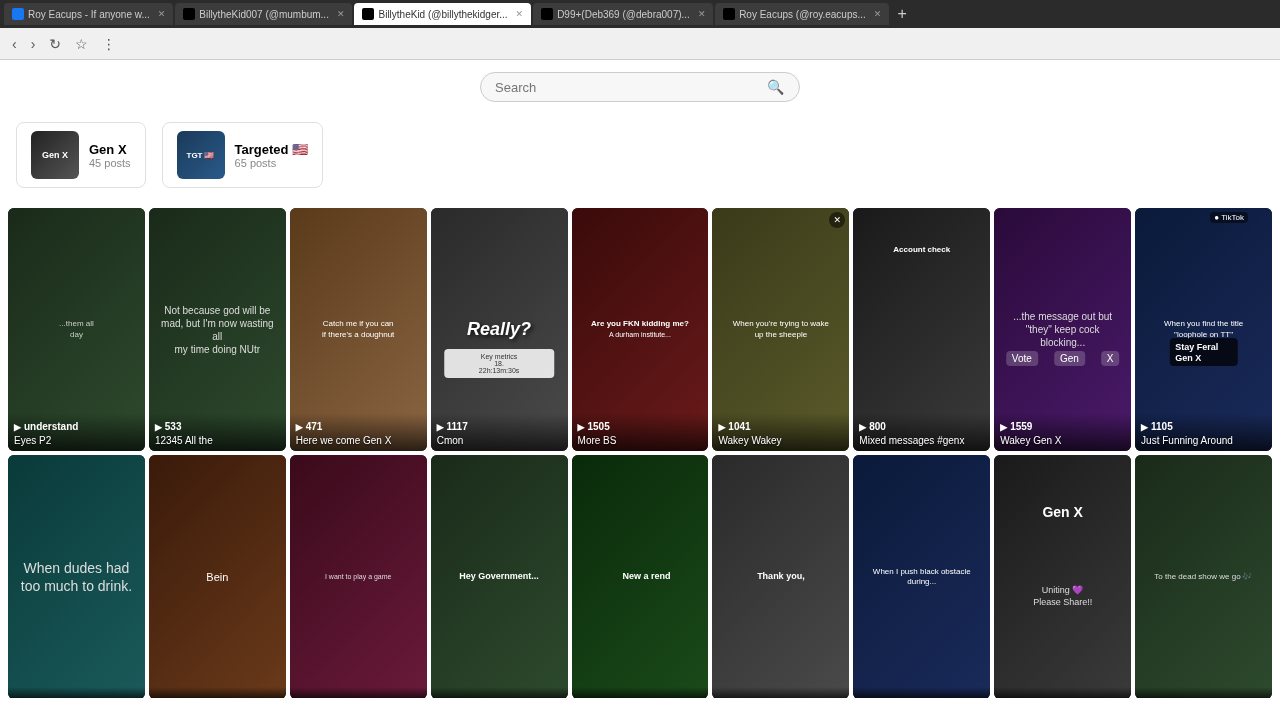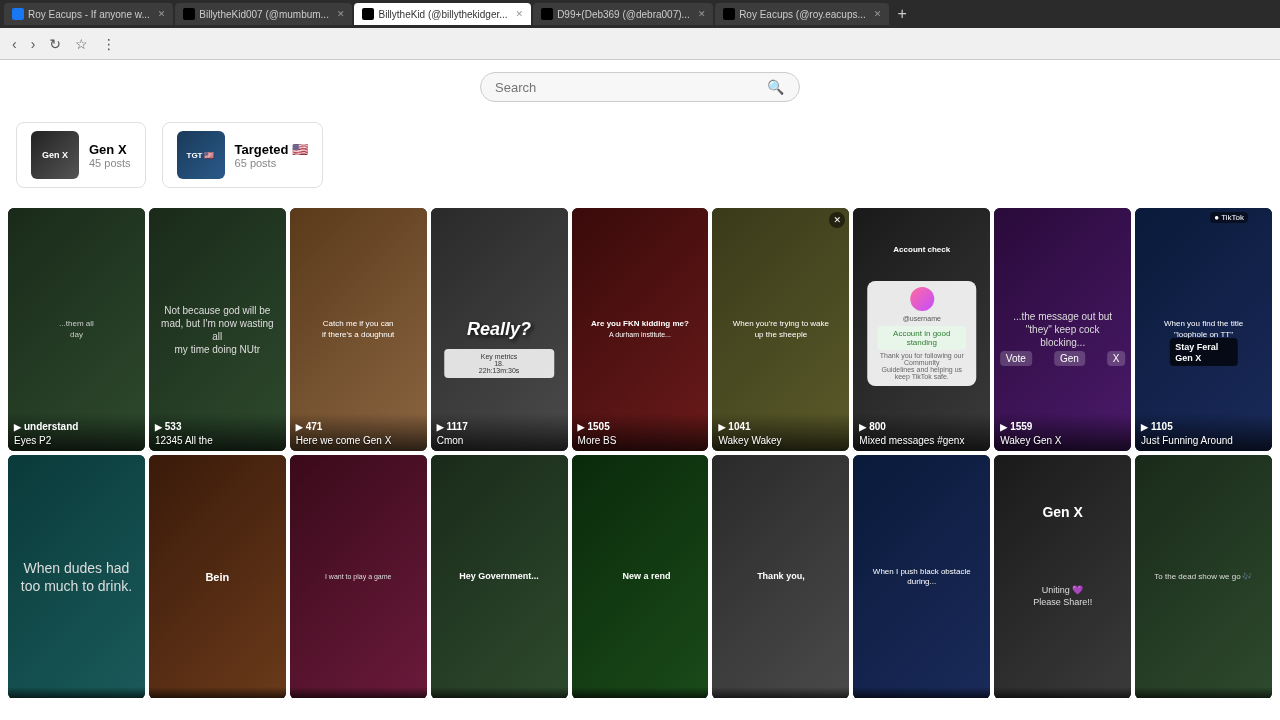--- a/index.html
+++ b/index.html
@@ -475,40 +475,34 @@
           <span class="play-icon">▶</span>
           <span>1041</span>
         </div>
         <div class="video-title">Wakey Wakey</div>
       </div>
     </div>
 
     <div class="video-card">
       <div class="video-thumb-placeholder bg-charcoal">
         <div style="position:absolute;top:15%;left:50%;transform:translateX(-50%);font-size:8px;color:#fff;font-weight:bold;">Account check</div>
-        <div class="account-check-box">
-          <div class="avatar-circle"></div>
-          <div style="font-size:7px;color:#555;">@username</div>
-          <div class="account-check-status">Account in good standing</div>
-          <div style="font-size:7px;color:#666;margin-top:2px;">Thank you for following our Community<br>Guidelines and helping us keep TikTok safe.</div>
-        </div>
       </div>
       <div class="video-overlay">
         <div class="video-play-count">
           <span class="play-icon">▶</span>
           <span>800</span>
         </div>
         <div class="video-title">Mixed messages #genx</div>
       </div>
     </div>
 
     <div class="video-card">
       <div class="video-thumb-placeholder bg-purple-dark">
         <div class="video-text-small" style="color:#ddd;font-size:10px;padding:4px;">...the message out but<br>"they" keep cock<br>blocking...</div>
-        <div style="position:absolute;bottom:35%;left:50%;transform:translateX(-50%);display:flex;gap:22px;margin-top:28px;">
+        <div style="position:absolute;bottom:35%;left:50%;transform:translateX(-50%);display:flex;gap:16px;margin-top:28px;">
           <span style="color:#fff;font-size:10px;background:rgba(255,255,255,0.2);padding:2px 6px;border-radius:4px;">Vote</span>
           <span style="color:#fff;font-size:10px;background:rgba(255,255,255,0.2);padding:2px 6px;border-radius:4px;">Gen</span>
           <span style="color:#fff;font-size:10px;background:rgba(255,255,255,0.2);padding:2px 6px;border-radius:4px;">X</span>
         </div>
       </div>
       <div class="video-overlay">
         <div class="video-play-count">
           <span class="play-icon">▶</span>
           <span>1559</span>
         </div>
@@ -538,21 +532,21 @@
         <div class="video-text-small" style="color:#ddd;font-size:14px;">When dudes had<br>too much to drink.</div>
       </div>
       <div class="video-overlay">
         
         
       </div>
     </div>
 
     <div class="video-card">
       <div class="video-thumb-placeholder bg-orange-dark">
-        <div class="video-text-small" style="color:#fff;font-size:11px;font-weight:bold;">Bein</div>
+        <div class="video-text-small" style="color:#fff;font-size:11px;font-weight:normal;">Bein</div>
       </div>
       <div class="video-overlay">
         
         
       </div>
     </div>
 
     <div class="video-card">
       <div class="video-thumb-placeholder bg-maroon">
         <div class="video-text-small" style="color:#ddd;font-size:7px;padding:4px;">I want to play a game</div>

